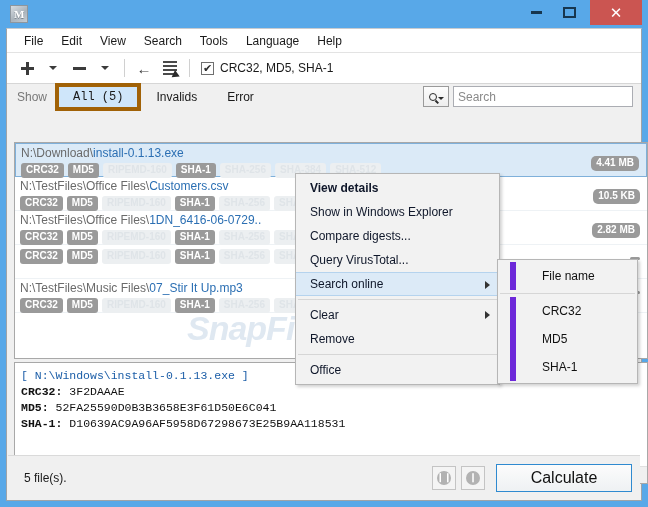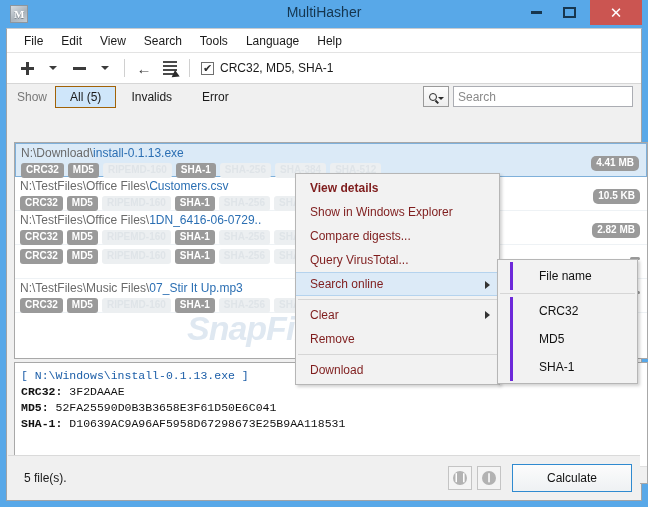--- a/index.html
+++ b/index.html
@@ -158,21 +158,22 @@
   }
   #show-label { color: #787878; font-size: 12px; margin-right: 8px; }
   .filter-tab {
     padding: 3px 14px;
     font-size: 12px; color: #1a1a1a;
     cursor: default;
     border: 1px solid transparent;
   }
   .filter-tab.active {
     background: #cfe6fa;
-    border: 1px solid #a16207;
+    border: 4px solid #a16207;
+    font-family: Liberation Mono, monospace;
   }
   #search-wrap {
     position: absolute; right: 8px; top: 2px;
     display: flex; align-items: center; gap: 4px;
   }
   #search-button {
     width: 26px; height: 21px;
     border: 1px solid #9a9a9a;
     background: linear-gradient(#fdfdfd,#eeeeee);
     display: flex; align-items: center; justify-content: center;
@@ -315,25 +316,25 @@
     display: flex; align-items: center; justify-content: center;
     cursor: default;
   }
   .round-glyph {
     width: 14px; height: 14px; border-radius: 50%;
     background: #b2b2b2;
     display: flex; align-items: center; justify-content: center;
     color: #ffffff; font-size: 9px; line-height: 1;
   }
   #calculate-button {
-    width: 120px; height: 28px;
+    width: 136px; height: 28px;
     border: 1px solid #2f8ad0;
     background: linear-gradient(#fcfcfc,#eef1f3);
     font-family: "Liberation Sans", sans-serif;
-    font-size: 12px; color: #111;
+    font-size: 16px; color: #111;
     margin-left: 6px;
     cursor: default;
   }
 
   
   #watermark {
     position: absolute;
     left: 180px; top: 280px;
     font-family: "Liberation Sans", sans-serif;
     font-size: 34px; font-weight: bold; font-style: italic;
@@ -351,21 +352,21 @@
     border: 1px solid #b6b6b6;
     padding: 2px 0;
     box-shadow: 2px 2px 3px rgba(0,0,0,.18);
     z-index: 40;
   }
   .ctx-item {
     position: relative;
     height: 24px;
     display: flex; align-items: center;
     padding: 0 10px 0 14px;
-    font-size: 12px; color: #7f1d1d;
+    font-size: 12px; color: #0f172a;
     cursor: default;
   }
   .ctx-item.bold { font-weight: bold; }
   .ctx-item.hl {
     background: #dceaf7;
     border-top: 1px solid #b5d3ee;
     border-bottom: 1px solid #b5d3ee;
   }
   .ctx-sep { height: 1px; background: #d6d6d6; margin: 3px 2px; }
   .ctx-arrow {
@@ -384,34 +385,33 @@
     padding: 2px 0;
     box-shadow: 2px 2px 3px rgba(0,0,0,.18);
     z-index: 41;
   }
   .sub-item {
     height: 28px;
     display: flex; align-items: center;
     padding-left: 26px;
     font-size: 12px; color: #111;
     cursor: default;
-    border-left: 3px solid #6d28d9;
+    border-left: 6px solid #6d28d9;
     margin-left: 12px;
   }
 </style>
 </head>
 <body>
 
 <div id="window">
 
   <div id="titlebar">
     <div id="app-icon">
       <span>M</span>
     </div>
-    <div id="window-title">MultiHasher</div>
     <div class="winbtn" id="btn-min">
       <i></i>
     </div>
     <div class="winbtn" id="btn-max">
       <i></i>
     </div>
     <div class="winbtn" id="btn-close">
       <span>✕</span>
     </div>
   </div>
@@ -578,21 +578,21 @@
         <span>Search online</span>
         <span class="ctx-arrow"></span>
       </div>
       <div class="ctx-sep"></div>
       <div class="ctx-item">
         <span>Clear</span>
         <span class="ctx-arrow"></span>
       </div>
       <div class="ctx-item">Remove</div>
       <div class="ctx-sep"></div>
-      <div class="ctx-item">Download</div>
+      <div class="ctx-item">Office</div>
     </div>
 
     <div id="sub-menu">
       <div class="sub-item">File name</div>
       <div class="ctx-sep"></div>
       <div class="sub-item">CRC32</div>
       <div class="sub-item">MD5</div>
       <div class="sub-item">SHA-1</div>
     </div>
 

